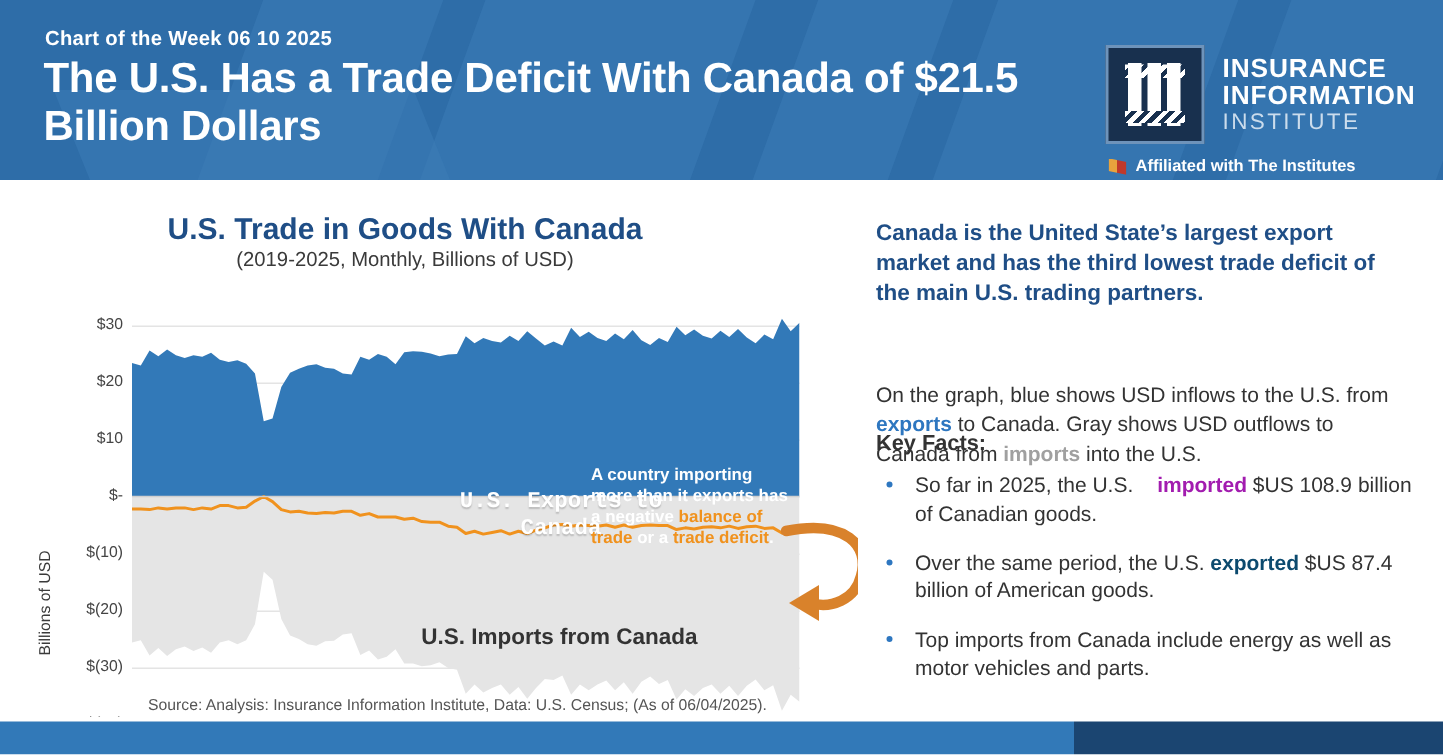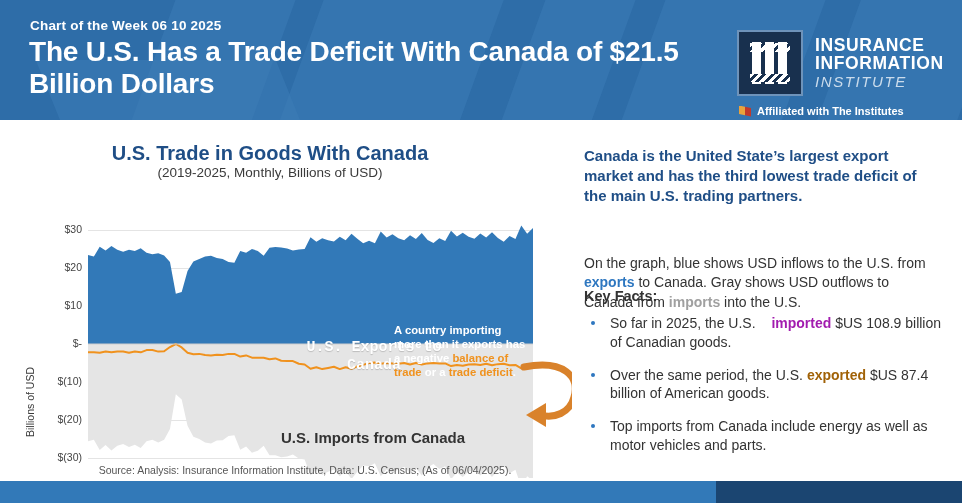--- a/index.html
+++ b/index.html
@@ -45,21 +45,21 @@
   .logo-mark .pill{position:absolute;top:10px;width:9px;height:42px;background:#ffffff;}
   .logo-mark .pill.a{left:13px;}
   .logo-mark .pill.b{left:26px;}
   .logo-mark .pill.c{left:39px;}
   .logo-mark .cap{position:absolute;left:11px;top:11px;width:40px;height:9px;
     background:repeating-linear-gradient(135deg,#ffffff 0 3px,#18304E 3px 6px);}
   .logo-mark .base{position:absolute;left:11px;top:42px;width:40px;height:8px;
     background:repeating-linear-gradient(135deg,#ffffff 0 3px,#18304E 3px 6px);}
   .logo-text{color:#fff;line-height:1.02;}
   .logo-text .l1,.logo-text .l2{font-size:17.5px;font-weight:bold;letter-spacing:.6px;}
-  .logo-text .l3{font-size:15px;font-weight:normal;letter-spacing:1.6px;color:#CBDCEC;margin-top:1px;font-style:italic;}
+  .logo-text .l3{font-size:15px;font-weight:normal;letter-spacing:1.6px;color:#CBDCEC;margin-top:1px;}
   .affil{
     display:flex;align-items:center;gap:6px;margin-top:9px;margin-left:2px;
     color:#ffffff;font-size:11px;font-weight:bold;
   }
   .affil .flag{
     width:12px;height:11px;flex:0 0 auto;position:relative;
     background:linear-gradient(90deg,#E8A33D 0 50%,#C0392B 50% 100%);
     clip-path:polygon(0 0,100% 22%,100% 100%,0 78%);
   }
 
@@ -72,21 +72,21 @@
   .chart-sub{
     position:absolute;left:0;top:45px;width:540px;text-align:center;
     color:#3A3A3A;font-size:13.5px;
   }
   .y-axis-title{
     position:absolute;left:-40px;top:276px;width:140px;text-align:center;
     color:#3A3A3A;font-size:10.5px;
     transform:rotate(-90deg);transform-origin:center;
   }
   .plot{
-    position:absolute;left:88px;top:91px;width:445px;height:285px;
+    position:absolute;left:88px;top:78px;width:445px;height:285px;
   }
   .gridlines{position:absolute;inset:0;}
   .gridlines span{position:absolute;left:0;width:100%;height:1px;background:#E4E4E4;}
   .ylab{
     position:absolute;right:451px;width:46px;text-align:right;
     color:#444;font-size:10.5px;white-space:nowrap;
   }
   .xlab{
     position:absolute;top:288px;width:54px;text-align:center;
     color:#444;font-size:10.5px;
@@ -126,21 +126,21 @@
   .side-body .gray{color:#A0A0A0;font-weight:bold;}
   .kf-title{
     position:absolute;left:12px;top:168px;
     color:#333;font-size:14.5px;font-weight:bold;
   }
   .facts{position:absolute;left:12px;top:194px;width:360px;}
   .fact{position:relative;padding-left:26px;margin-bottom:14px;
     color:#333;font-size:14px;line-height:1.34;}
   .fact .dot{position:absolute;left:7px;top:7px;width:4px;height:4px;border-radius:50%;
     background:#2E77C0;}
-  .fact .blue{color:#a16207;font-weight:bold;}
+  .fact .blue{color:#0c4a6e;font-weight:bold;}
   .fact .gray{color:#a21caf;font-weight:bold;margin-left:12px;}
 
   
   .footer{position:absolute;left:0;top:478px;width:962px;height:25px;background:#fff;}
   .footer .bar-l{position:absolute;left:0;top:3px;width:716px;height:22px;background:#3279B8;}
   .footer .bar-r{position:absolute;left:716px;top:3px;width:246px;height:22px;background:#1B4571;}
 </style>
 </head>
 <body>
 

